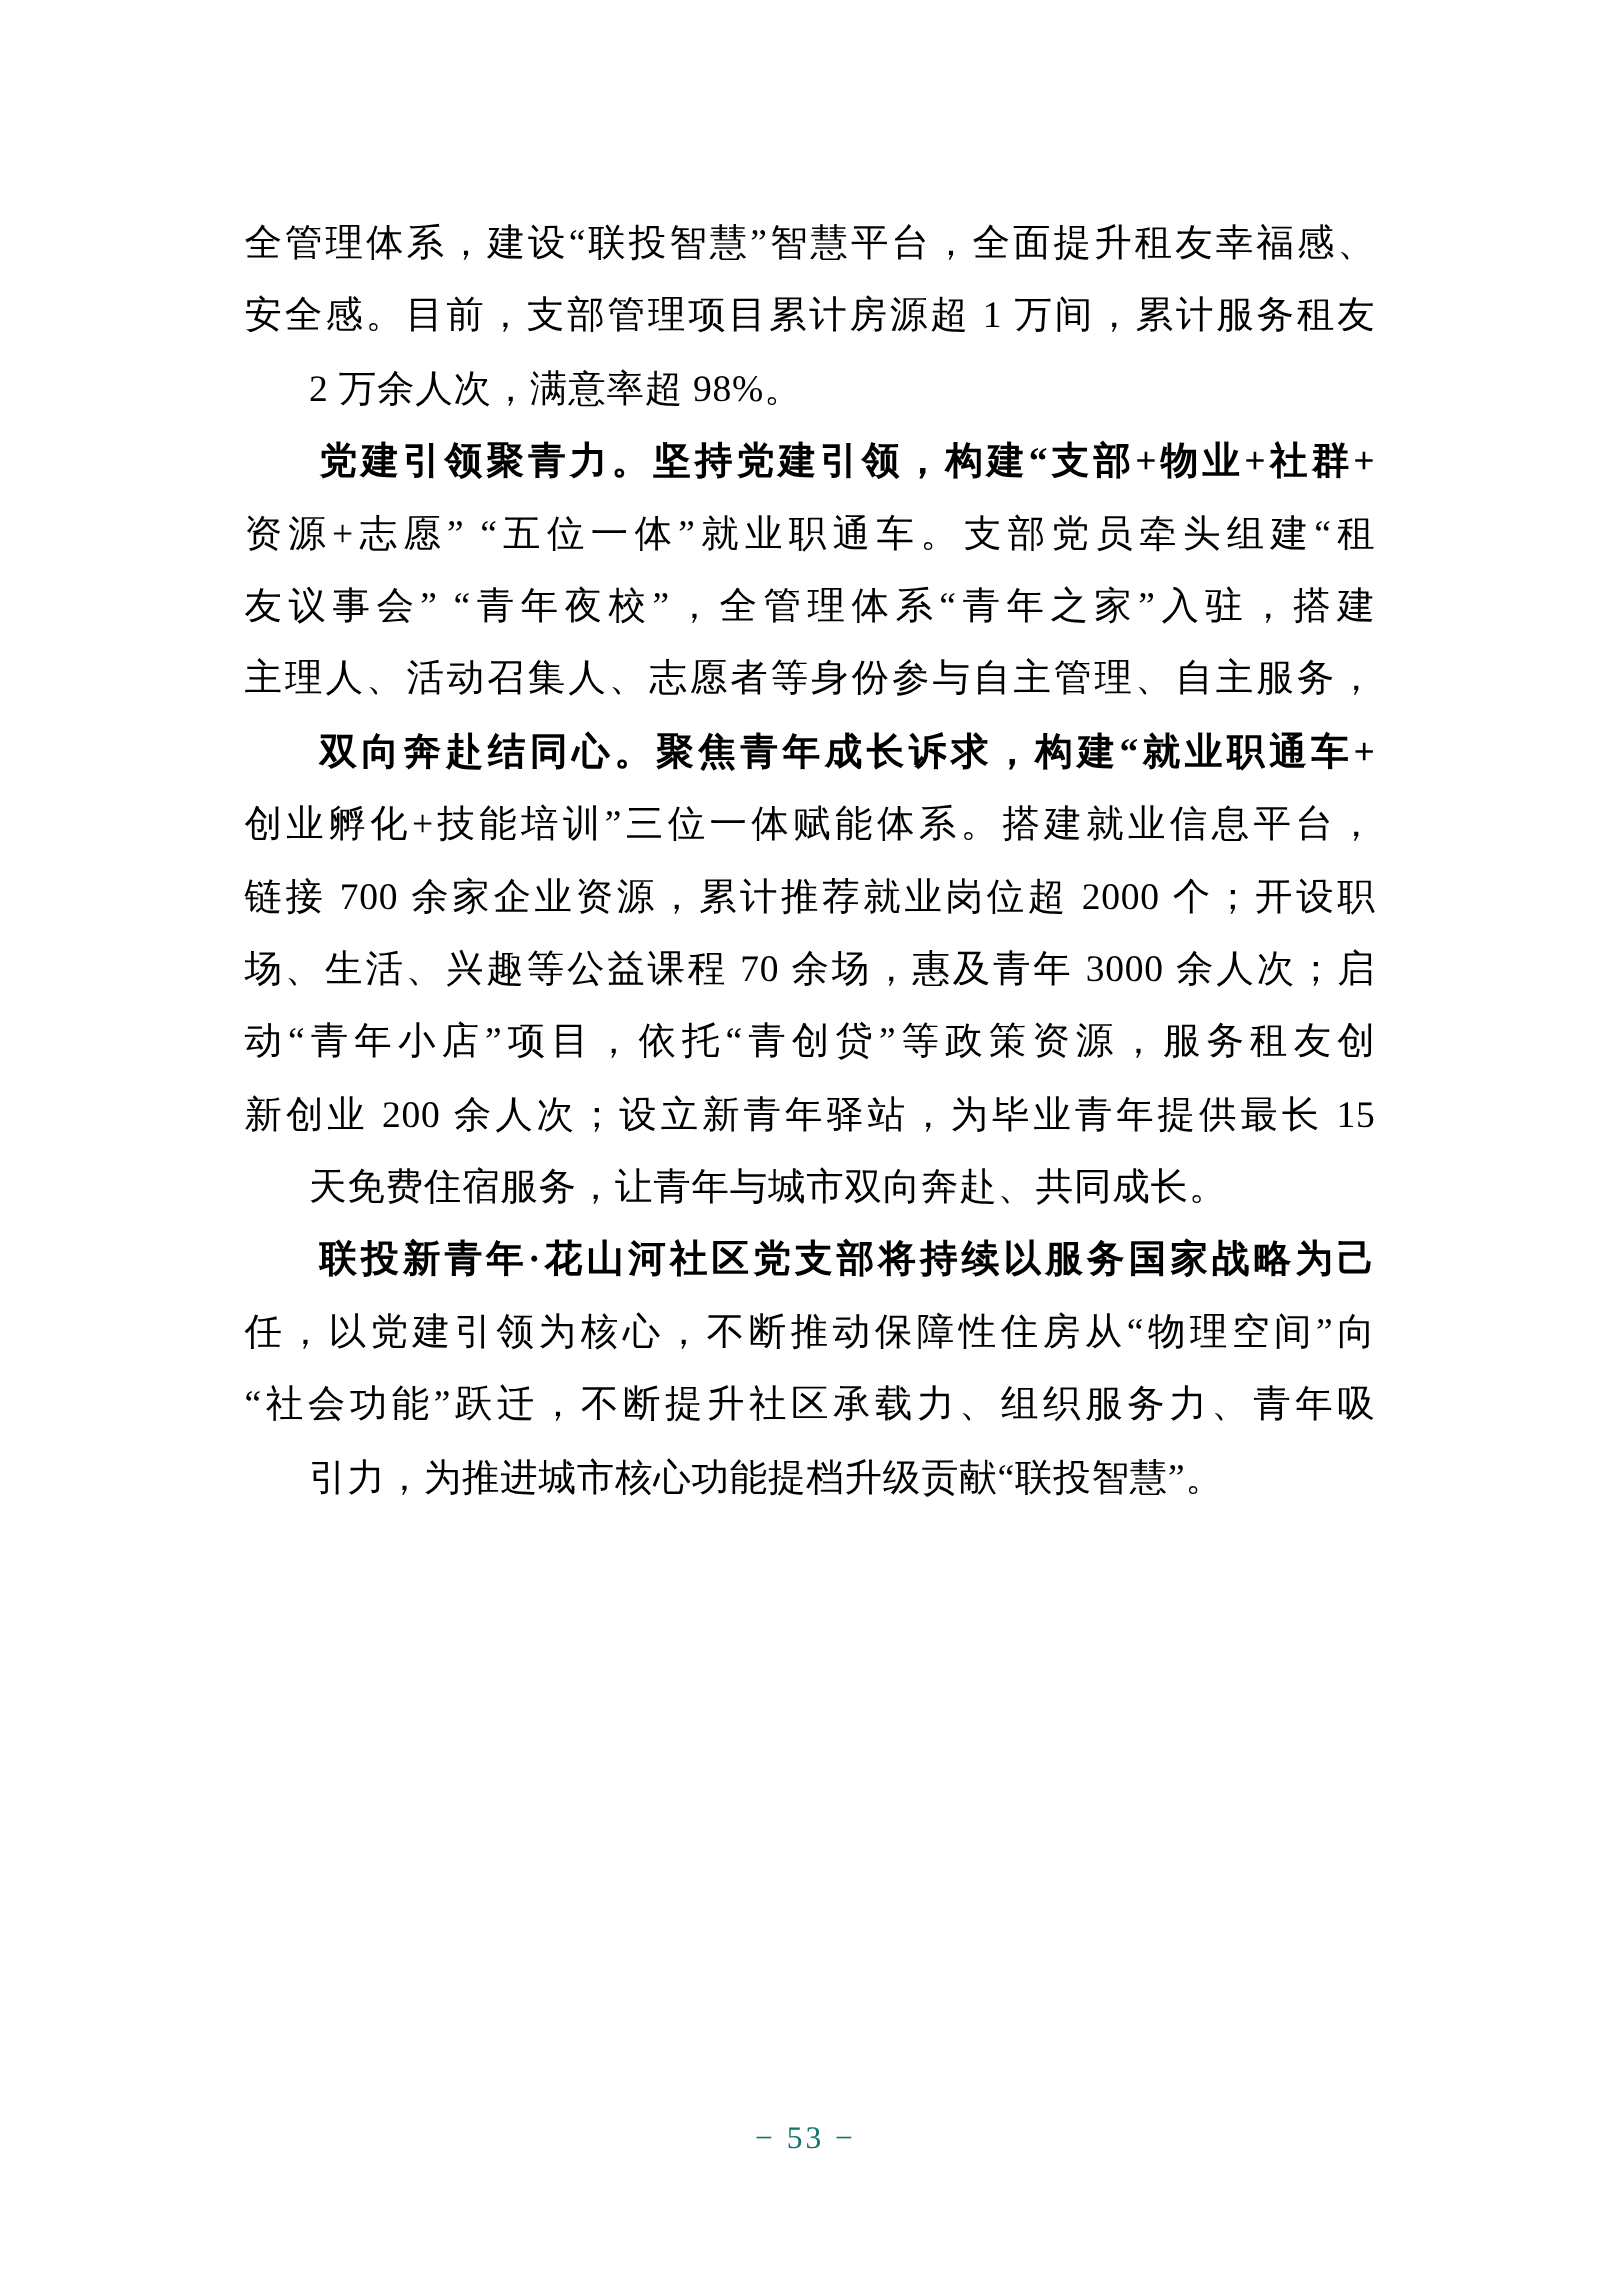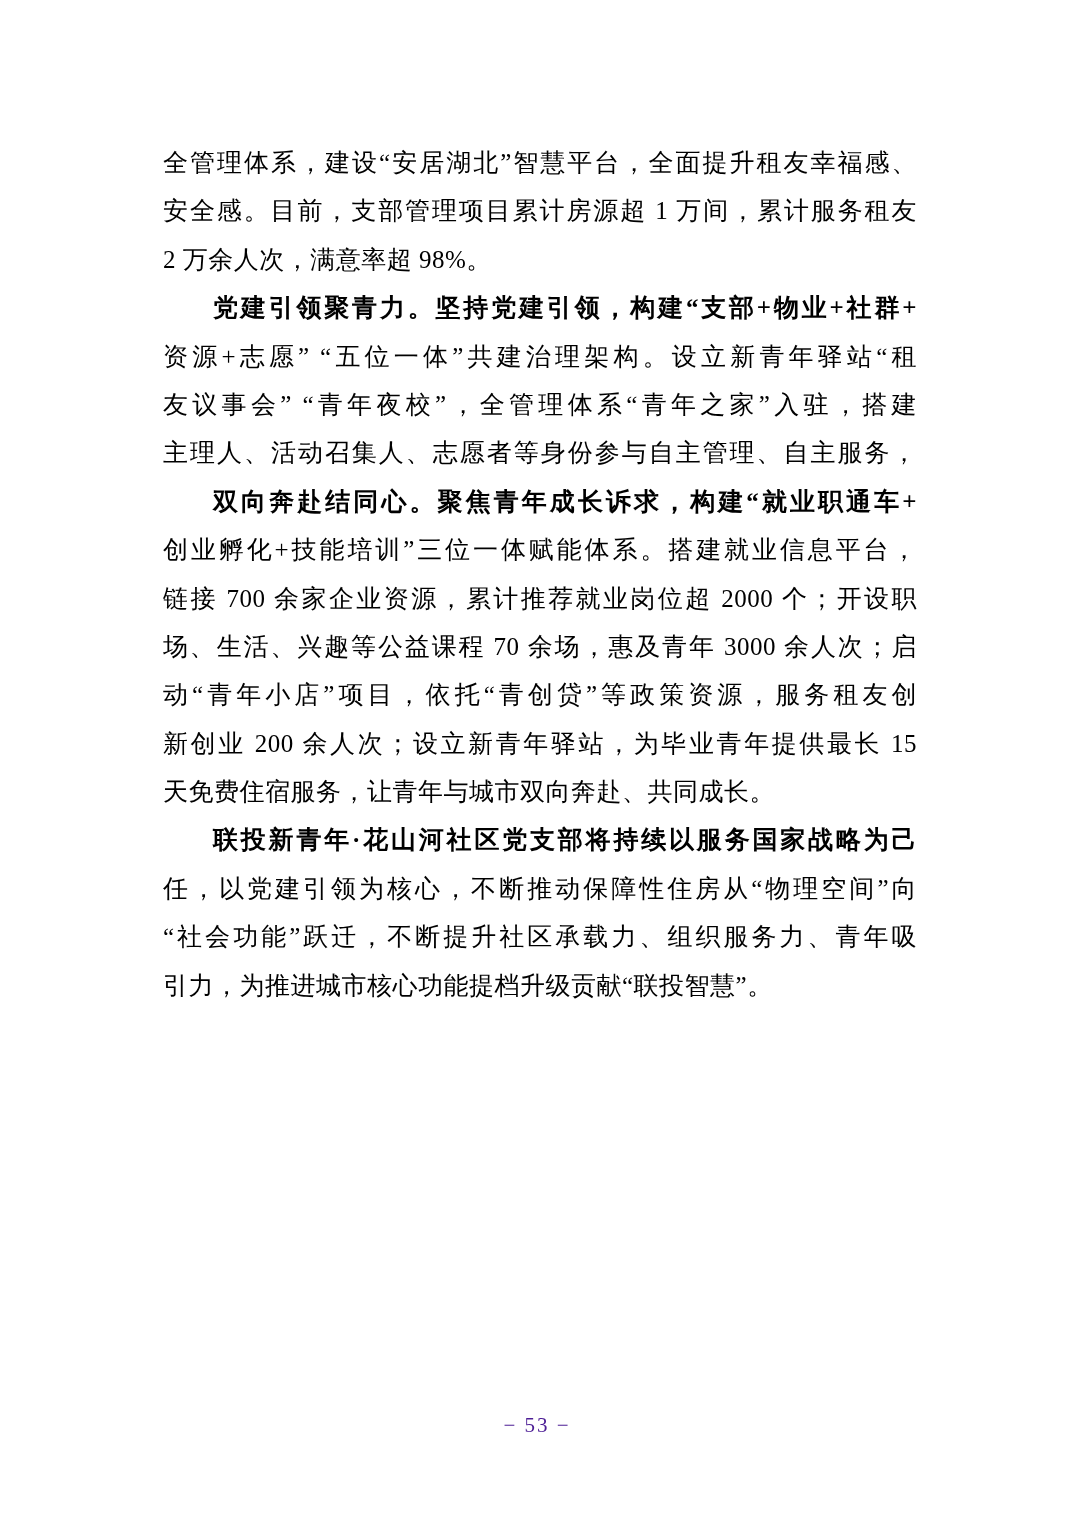--- a/index.html
+++ b/index.html
@@ -33,49 +33,50 @@
     letter-spacing: 0.5px;
     text-align: justify;
     text-align-last: justify;
     text-justify: inter-ideograph;
     white-space: normal;
     overflow: visible;
   }
   .line.para-end {
     text-align: left;
     text-align-last: left;
+    margin-left: 43px;
   }
   .line.indent {
     text-indent: 2em;
     font-weight: bold;
   }
   .footer {
     position: absolute;
     left: 0;
     top: 1410px;
     width: 100%;
     text-align: center;
     font-size: 21px;
     line-height: 30px;
     letter-spacing: 2px;
-    color: #4c1d95;
+    color: #0f766e;
   }
 </style>
 </head>
 <body>
 
 <div class="page">
 
   <div class="doc-body">
-    <div class="line">全管理体系，建设“安居湖北”智慧平台，全面提升租友幸福感、</div>
+    <div class="line">全管理体系，建设“联投智慧”智慧平台，全面提升租友幸福感、</div>
     <div class="line">安全感。目前，支部管理项目累计房源超 1 万间，累计服务租友</div>
     <div class="line para-end">2 万余人次，满意率超 98%。</div>
 
     <div class="line indent">党建引领聚青力。坚持党建引领，构建“支部+物业+社群+</div>
-    <div class="line">资源+志愿” “五位一体”共建治理架构。设立新青年驿站“租</div>
+    <div class="line">资源+志愿” “五位一体”就业职通车。支部党员牵头组建“租</div>
     <div class="line">友议事会” “青年夜校”，全管理体系“青年之家”入驻，搭建</div>
     <div class="line">主理人、活动召集人、志愿者等身份参与自主管理、自主服务，</div>
 
     <div class="line indent">双向奔赴结同心。聚焦青年成长诉求，构建“就业职通车+</div>
     <div class="line">创业孵化+技能培训”三位一体赋能体系。搭建就业信息平台，</div>
     <div class="line">链接 700 余家企业资源，累计推荐就业岗位超 2000 个；开设职</div>
     <div class="line">场、生活、兴趣等公益课程 70 余场，惠及青年 3000 余人次；启</div>
     <div class="line">动“青年小店”项目，依托“青创贷”等政策资源，服务租友创</div>
     <div class="line">新创业 200 余人次；设立新青年驿站，为毕业青年提供最长 15</div>
     <div class="line para-end">天免费住宿服务，让青年与城市双向奔赴、共同成长。</div>

